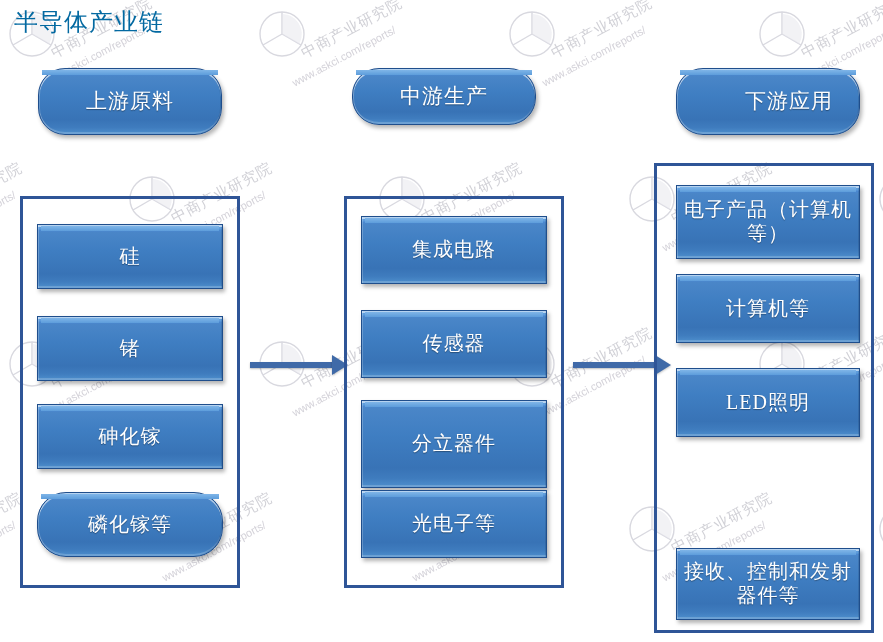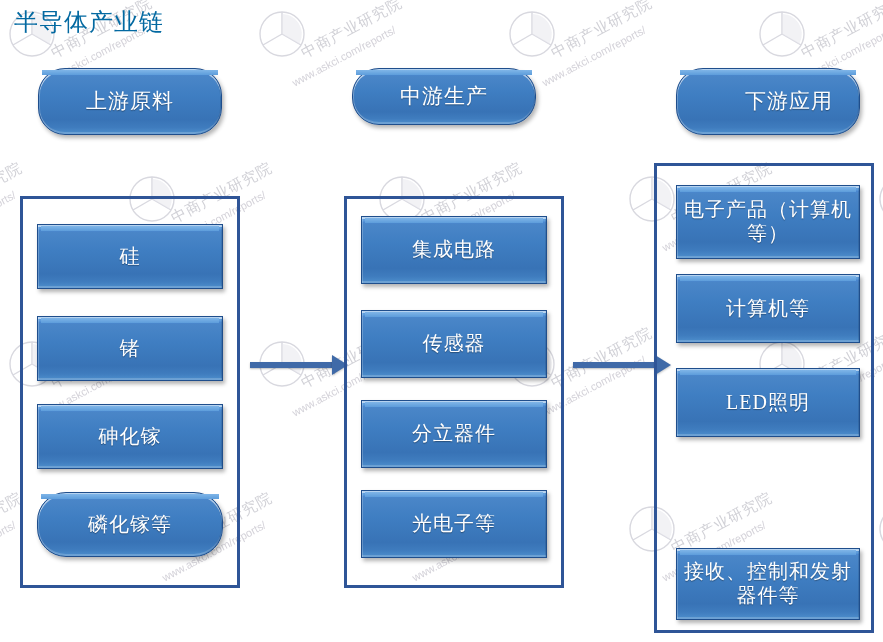--- a/index.html
+++ b/index.html
@@ -433,21 +433,21 @@
     <div class="group-frame" style="left:344px; top:196px; width:220px; height:392px;"></div>
 
     <div class="blue-box" style="left:361px; top:310px; width:186px; height:68px;">
       <span class="bevel-top"></span>
       <span class="lbl">传感器</span>
     </div>
     <div class="blue-box" style="left:361px; top:216px; width:186px; height:68px;">
       <span class="bevel-top"></span>
       <span class="lbl">集成电路</span>
     </div>
-    <div class="blue-box" style="left:361px; top:400px; width:186px; height:68px;">
+    <div class="blue-box" style="left:361px; top:400px; width:186px; height:88px;">
       <span class="bevel-top"></span>
       <span class="lbl">分立器件</span>
     </div>
     <div class="blue-box" style="left:361px; top:490px; width:186px; height:68px;">
       <span class="bevel-top"></span>
       <span class="lbl">光电子等</span>
     </div>
 
     <div class="arrow" style="left:573px; top:355px; width:98px;">
       <span class="shaft" style="width:82px;"></span>

